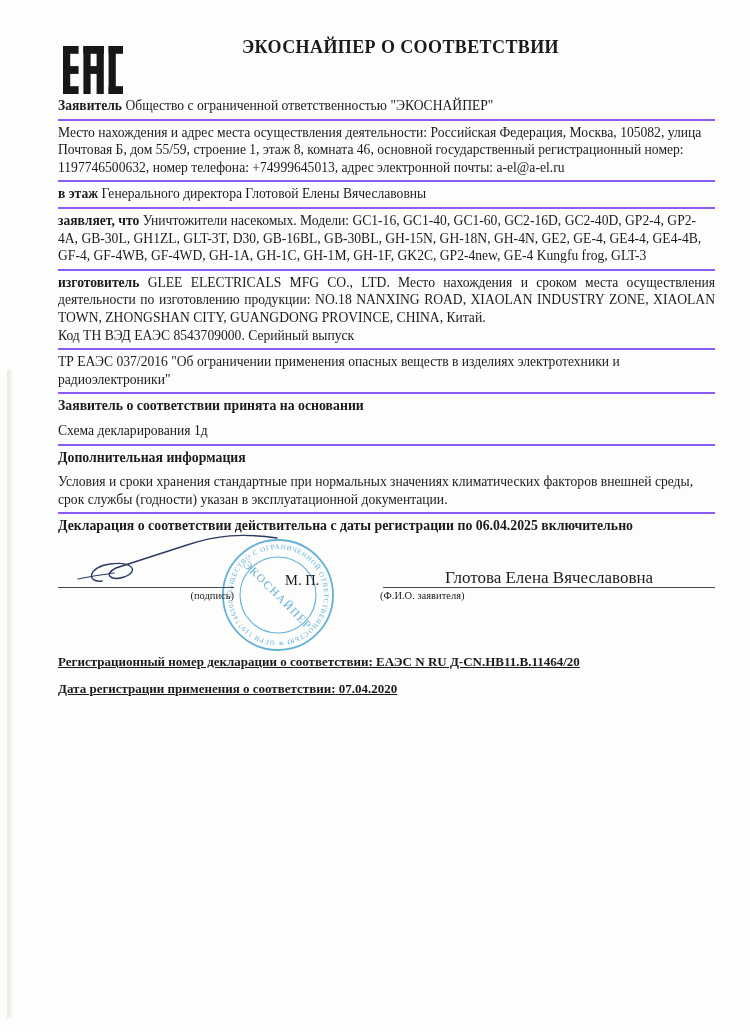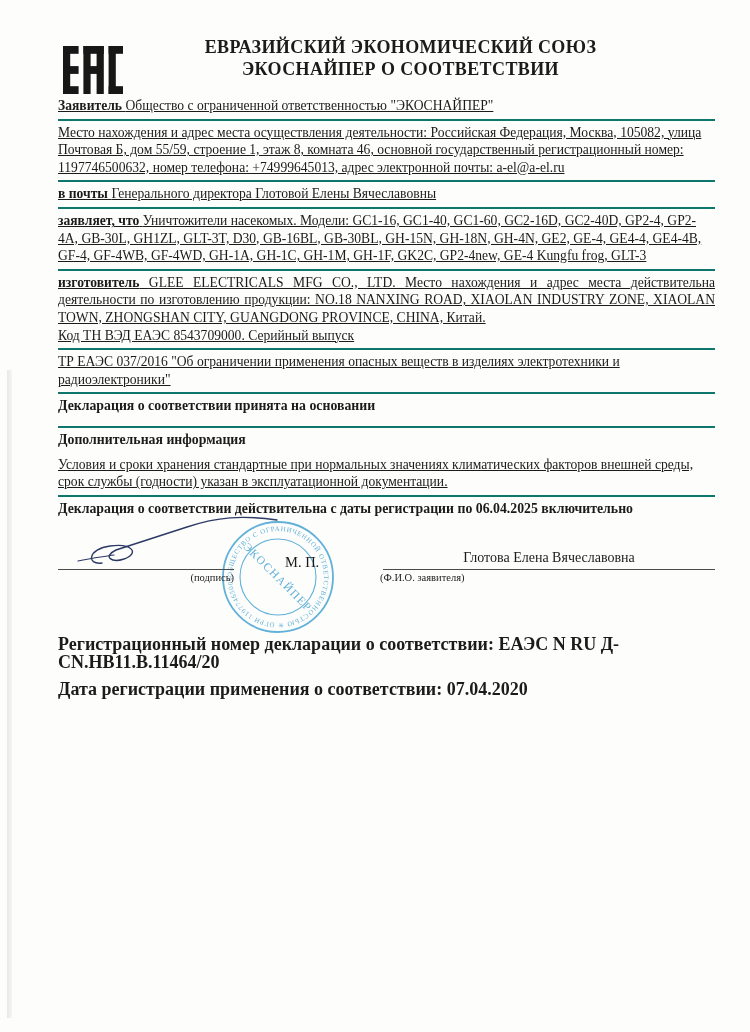--- a/index.html
+++ b/index.html
@@ -20,39 +20,39 @@
     position:absolute;inset:0;
     padding:28px 35px 0 58px;
     box-sizing:border-box;
   }
   header{display:flex;align-items:flex-start;}
   .logo{width:62px;height:48px;margin:18px 8px 0 4px;flex:none;}
   .titles{flex:1;text-align:center;padding-top:8px;padding-right:46px;}
   .title{font-weight:bold;font-size:18px;line-height:22px;letter-spacing:.4px;}
   .row{font-size:13.6px;line-height:17.6px;padding:3px 0 4px;}
   .row p{margin:0;}
-  .ruled{border-bottom:2px solid #0f766e;text-decoration:underline;}
+  .ruled{border-bottom:2px solid #8b5cf6;}
   b{font-weight:bold;}
   .just{text-align:justify;}
   .heading{font-weight:bold;font-size:13.8px;}
   .mt{margin-top:5px;}
   
   .sigblock{position:relative;height:100px;margin-top:6px;}
   .sig-line{position:absolute;border-top:1.5px solid #4a4a4a;}
   .sig-line.left{left:0;top:42px;width:176px;}
   .sig-line.right{left:325px;top:42px;width:332px;}
   .caption{position:absolute;font-size:10.5px;color:#222;top:45px;}
   .caption.left{left:0;width:176px;text-align:right;}
   .caption.right{left:322px;width:332px;text-align:left;}
-  .fio{position:absolute;left:325px;top:23px;width:332px;text-align:center;font-size:14px;}
+  .fio{position:absolute;left:325px;top:23px;width:332px;text-align:center;font-size:17px;}
   .mp{position:absolute;left:219px;top:27px;font-size:14.5px;margin-left:8px;}
   .stamp{position:absolute;left:160px;top:-10px;width:120px;height:120px;opacity:.88;}
   .signature-svg{position:absolute;left:14px;top:-18px;width:220px;height:60px;}
   
-  .footer-line{font-weight:bold;font-size:18px;margin:0 0 9px 0;line-height:18px;}
+  .footer-line{font-weight:bold;font-size:13px;margin:0 0 9px 0;line-height:18px;text-decoration:underline;}
   .footer{margin-top:8px;}
 </style>
 </head>
 <body>
 
 <div class="scan-edge-left"></div>
 
 <div class="page">
 
   <header>
@@ -65,60 +65,60 @@
         <rect x="34" y="0" width="12" height="80"></rect>
         <rect x="56" y="0" width="12" height="80"></rect>
         <rect x="34" y="0" width="34" height="13"></rect>
         <rect x="44" y="33.5" width="14" height="13"></rect>
         <rect x="76" y="0" width="12" height="80"></rect>
         <rect x="76" y="0" width="24" height="13"></rect>
         <rect x="76" y="67" width="24" height="13"></rect>
       </g>
     </svg>
     <div class="titles">
-      <div class="title">ЕВРАЗИЙСКИЙ ЭКОНОМИЧЕСКИЙ СОЮЗ</div>
       <div class="title">ЭКОСНАЙПЕР О СООТВЕТСТВИИ</div>
     </div>
   </header>
 
   <div class="row ruled">
     <p><b>Заявитель</b>
        <span>Общество с ограниченной ответственностью "ЭКОСНАЙПЕР"</span></p>
   </div>
 
   <div class="row ruled">
     <p>Место нахождения и адрес места осуществления деятельности: Российская Федерация, Москва, 105082, улица Почтовая Б, дом 55/59, строение 1, этаж 8, комната 46, основной государственный регистрационный номер: 1197746500632, номер телефона: +74999645013, адрес электронной почты: a-el@a-el.ru</p>
   </div>
 
   <div class="row ruled">
-    <p><b>в почты</b>
+    <p><b>в этаж</b>
        <span>Генерального директора Глотовой Елены Вячеславовны</span></p>
   </div>
 
   <div class="row ruled">
     <p><b>заявляет, что</b>
        <span>Уничтожители насекомых.  Модели: GC1-16, GC1-40, GC1-60, GC2-16D, GC2-40D, GP2-4, GP2-4A, GB-30L, GH1ZL, GLT-3T, D30, GB-16BL, GB-30BL, GH-15N, GH-18N, GH-4N, GE2, GE-4, GE4-4, GE4-4B, GF-4, GF-4WB, GF-4WD, GH-1A, GH-1C, GH-1M, GH-1F, GK2C, GP2-4new, GE-4 Kungfu frog, GLT-3</span></p>
   </div>
 
   <div class="row ruled">
     <p class="just"><b>изготовитель</b>
-       <span>GLEE ELECTRICALS MFG CO., LTD. Место нахождения и адрес места действительна деятельности по изготовлению продукции: NO.18 NANXING ROAD, XIAOLAN INDUSTRY ZONE, XIAOLAN TOWN, ZHONGSHAN CITY, GUANGDONG PROVINCE, CHINA, Китай.</span></p>
+       <span>GLEE ELECTRICALS MFG CO., LTD. Место нахождения и сроком места осуществления деятельности по изготовлению продукции: NO.18 NANXING ROAD, XIAOLAN INDUSTRY ZONE, XIAOLAN TOWN, ZHONGSHAN CITY, GUANGDONG PROVINCE, CHINA, Китай.</span></p>
     <p>Код ТН ВЭД ЕАЭС 8543709000. Серийный выпуск</p>
   </div>
 
 
   <div class="row ruled">
     <p>ТР ЕАЭС 037/2016 "Об ограничении применения опасных веществ в изделиях электротехники и радиоэлектроники"</p>
   </div>
 
   <div class="row">
-    <p class="heading">Декларация о соответствии принята на основании</p>
+    <p class="heading">Заявитель о соответствии принята на основании</p>
   </div>
 
   <div class="row ruled">
+    <p>Схема декларирования 1д</p>
   </div>
 
   <div class="row">
     <p class="heading">Дополнительная информация</p>
   </div>
 
   <div class="row ruled">
     <p>Условия и сроки хранения стандартные при нормальных значениях климатических факторов внешней среды, срок службы (годности) указан в эксплуатационной документации.</p>
   </div>
 

